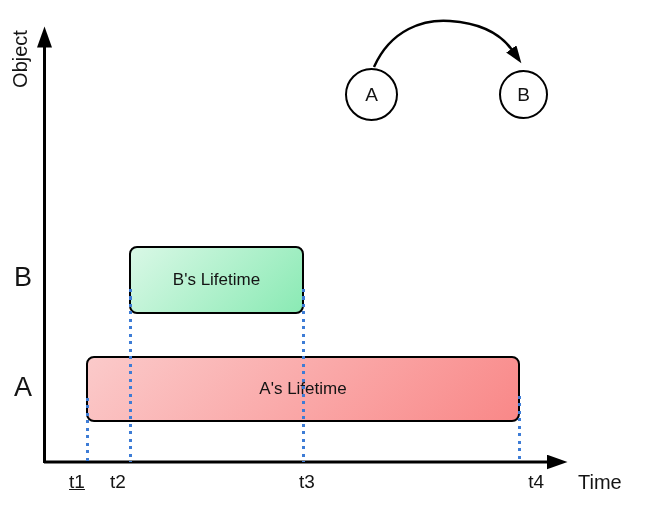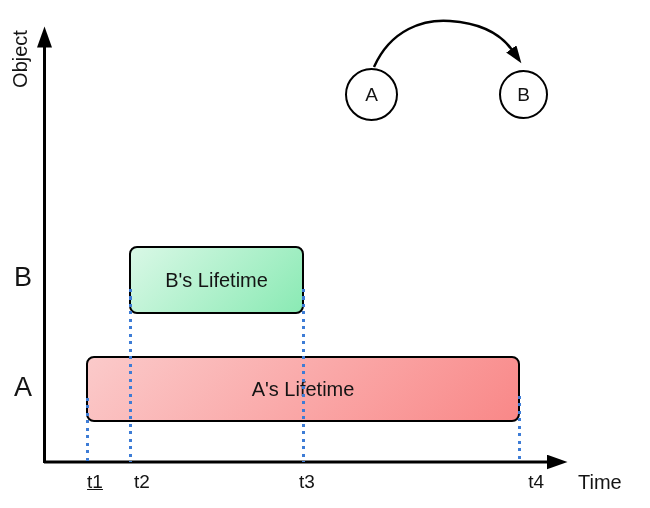--- a/index.html
+++ b/index.html
@@ -22,31 +22,31 @@
     text-align: center; font-size: 20px; line-height: 24px;
     transform: rotate(-90deg);
   }
   .x-axis-title { left: 578px; top: 470px; font-size: 20px; line-height: 24px; }
 
   .ycat { font-size: 27px; line-height: 30px; width: 30px; text-align: center; }
   .ycat-b { left: 8px; top: 262px; }
   .ycat-a { left: 8px; top: 372px; }
 
   .tick { width: 44px; text-align: center; font-size: 19px; line-height: 24px; top: 470px; }
-  .tick-t1 { left: 73px; text-decoration: underline; }
-  .tick-t2 { left: 120px; }
+  .tick-t1 { left: 55px; text-decoration: underline; }
+  .tick-t2 { left: 96px; }
   .tick-t3 { left: 285px; }
   .tick-t4 { left: 500px; text-align: right; }
 
   
   .bar {
     border: 2.5px solid #000000;
     border-radius: 8px;
     display: flex; align-items: center; justify-content: center;
-    font-size: 20px;
+    font-size: 17px;
     z-index: 2;
     box-sizing: border-box;
   }
   .bar-b { left: 129px; top: 246px; width: 175px; height: 68px; }
   .bar-a { left: 86px;  top: 356px; width: 434px; height: 66px; }
 
   
   .guide {
     width: 3px; z-index: 3;
     background: repeating-linear-gradient(to bottom, var(--guide-color, #3d7cd6) 0 3px, transparent 3px 7.5px);

